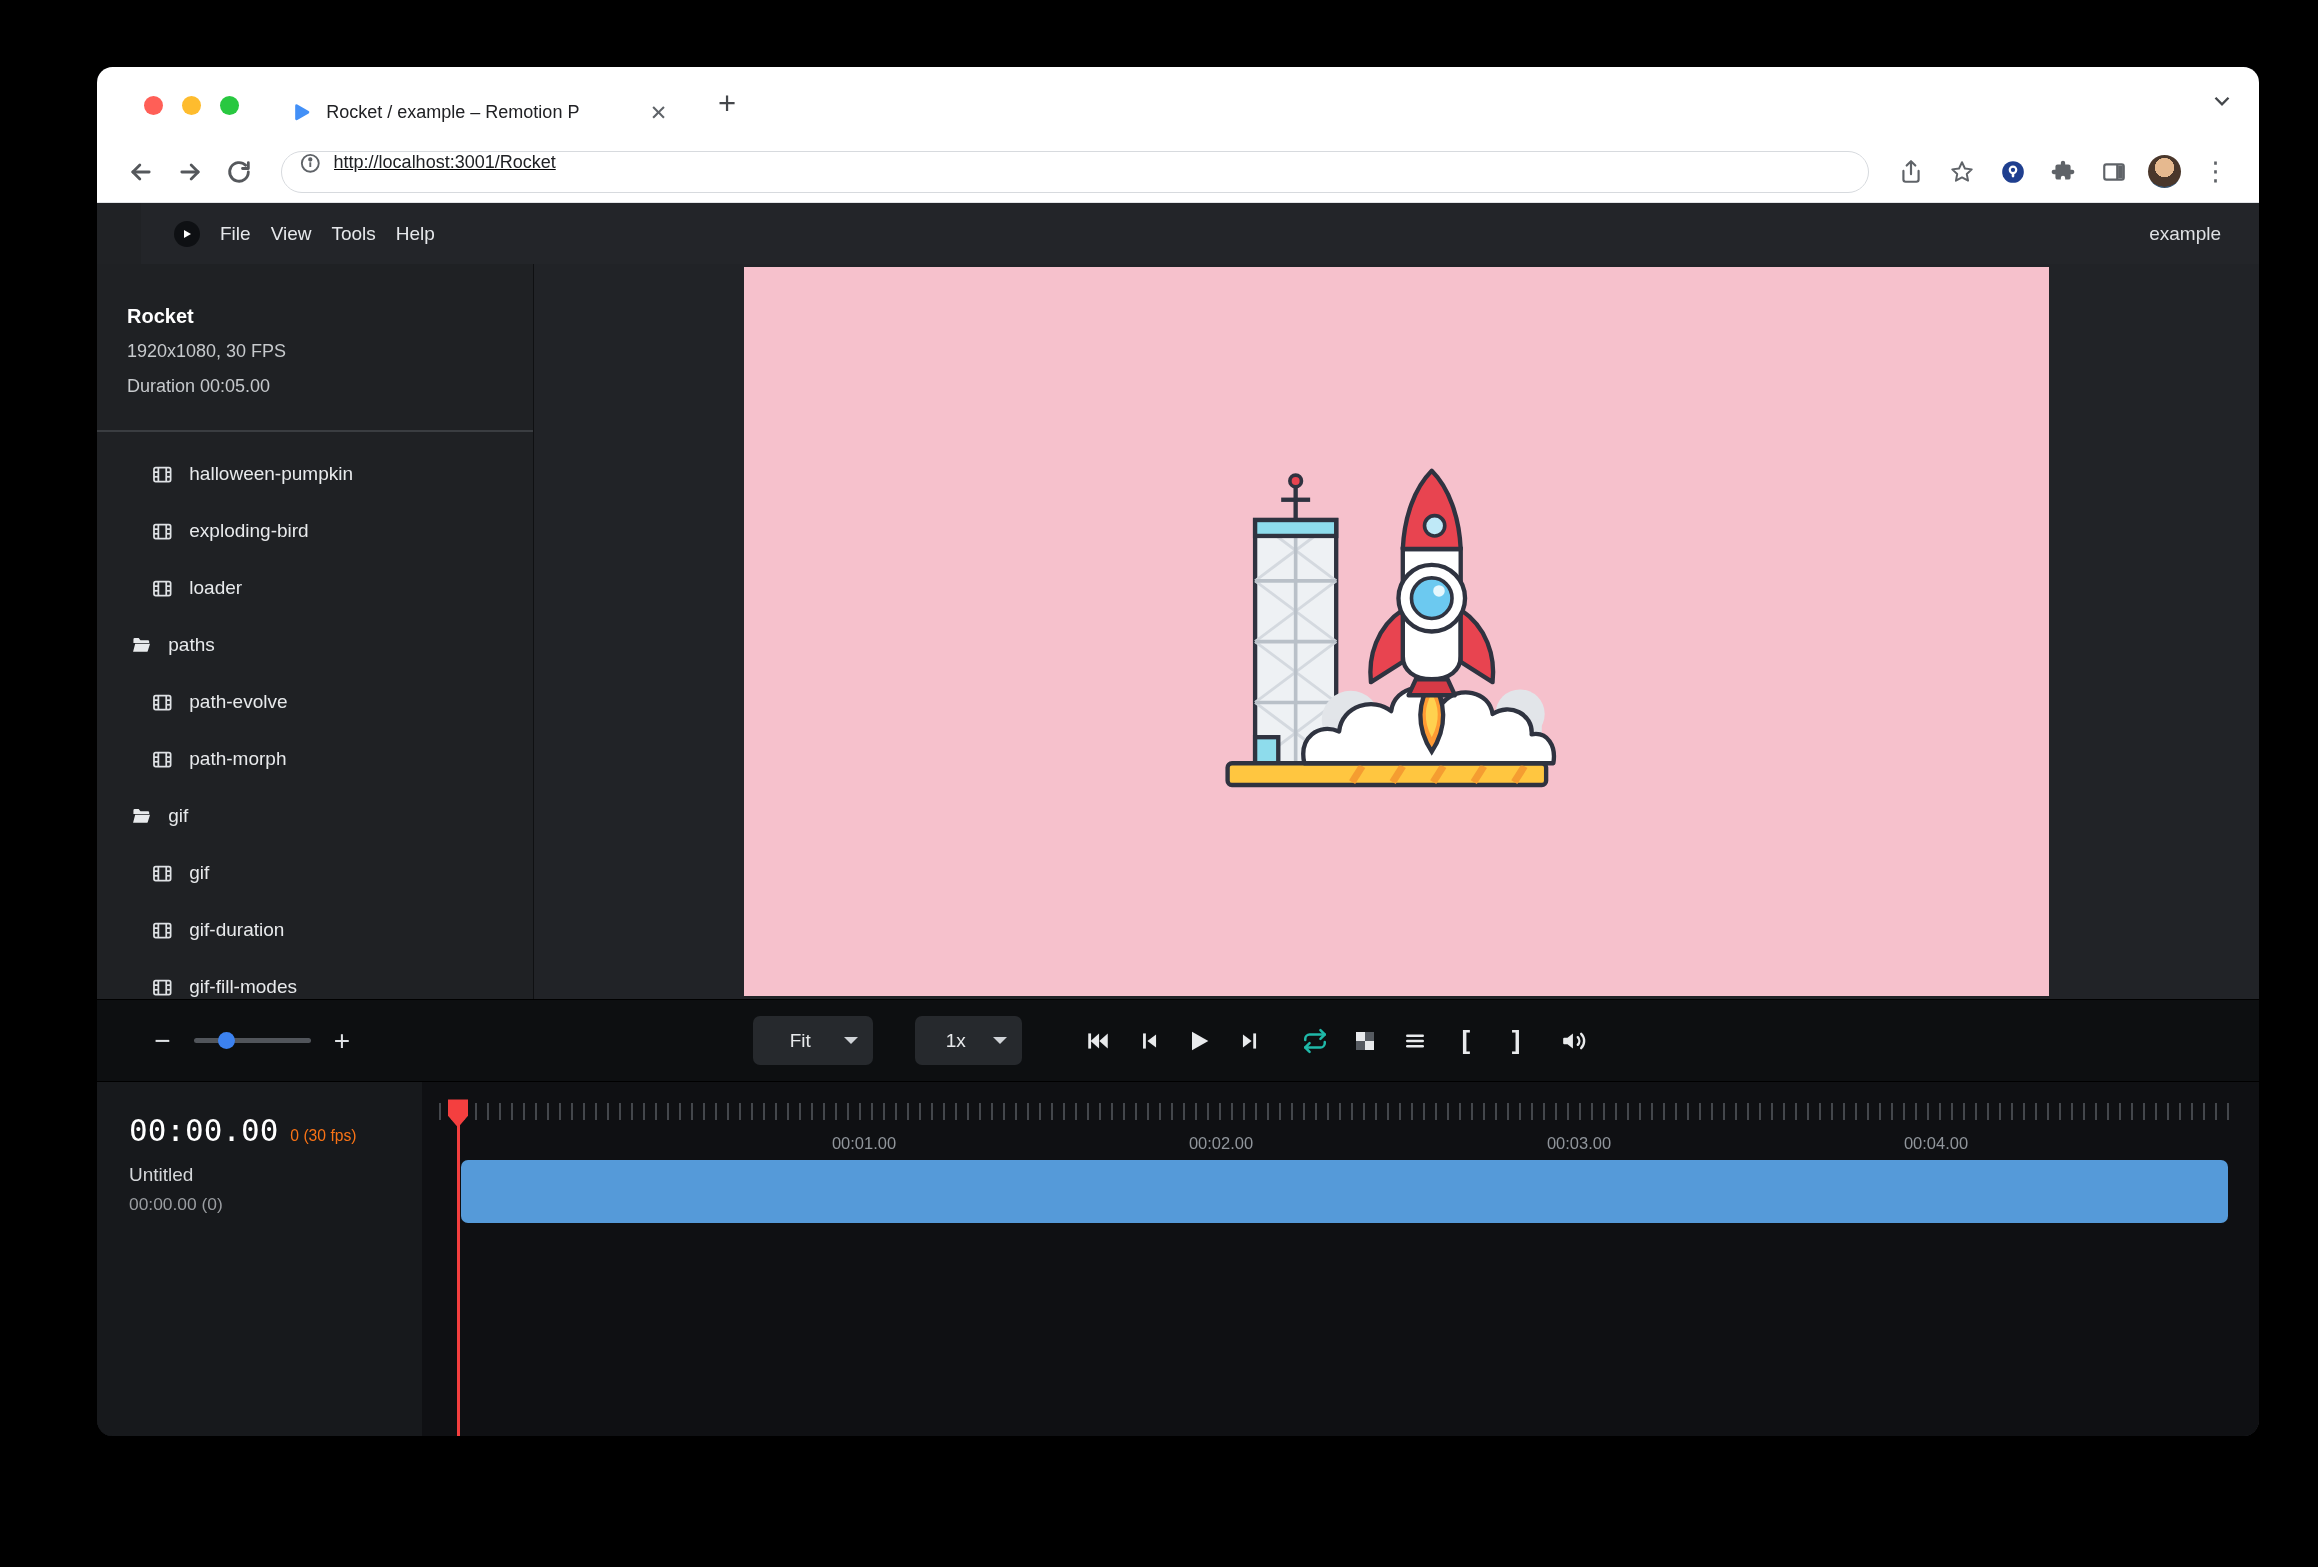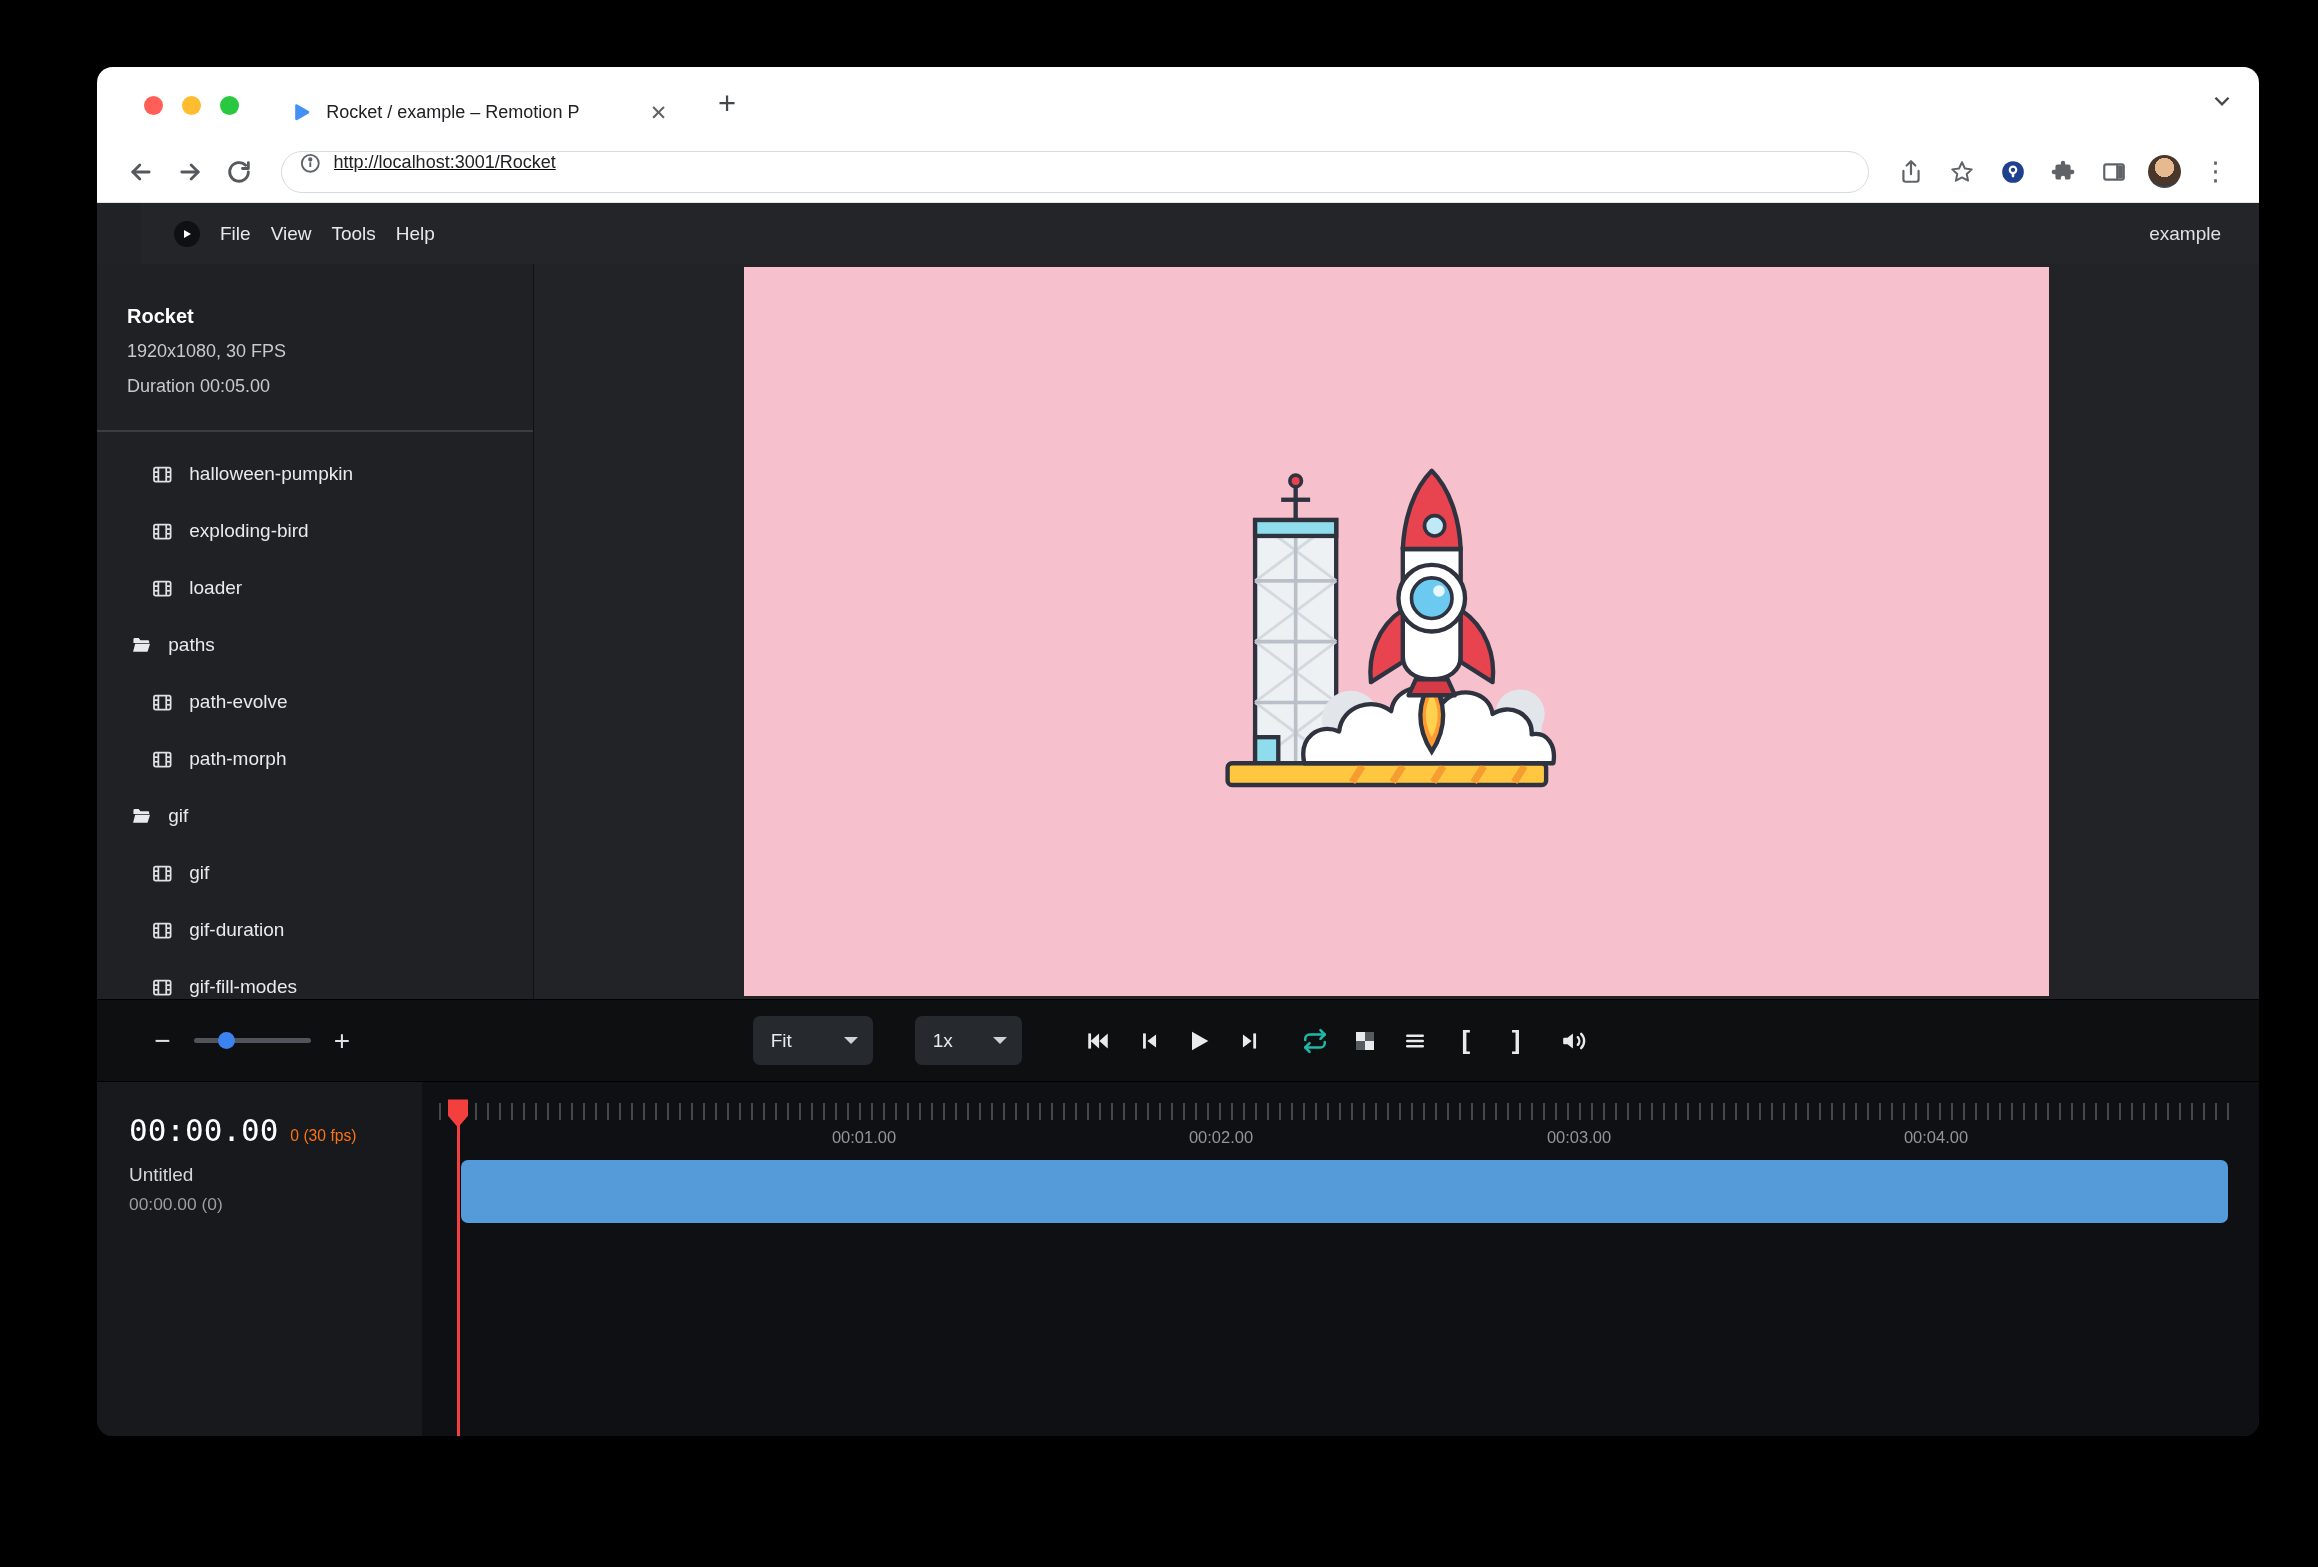--- a/index.html
+++ b/index.html
@@ -64,21 +64,21 @@
   .canvas { width:1305px; height:729px; background:#f6c1cc; display:flex; align-items:center; justify-content:center; }
 
   
   .controls { height:82px; flex:none; background:#0d0f11; display:flex; align-items:center;
               padding-left:50px; border-top:0.9px solid #000; }
   .zoom-btn { width:31px; text-align:center; font-size:28px; color:#dfe2e5; cursor:pointer; }
   .slider-wrap { width:117px; height:21px; margin:0 15.7px; position:relative; cursor:pointer; }
   .slider-track { position:absolute; top:7.8px; left:0; right:0; height:5.2px; border-radius:2.6px; background:#51555b; }
   .slider-thumb { position:absolute; left:24px; top:1.7px; width:17.4px; height:17.4px; border-radius:50%; background:#3c82f0; }
   .select { height:49px; background:#26292d; border-radius:7px; display:flex; align-items:center;
-            padding:0 15.7px 0 17.4px; color:#e8eaec; font-size:19px; cursor:pointer; }
+            padding:0 15.7px 0 17.4px; color:#e8eaec; font-size:19px; cursor:pointer;text-align:center; }
   .select .lbl { flex:1; }
   .chev { width:0; height:0; border-left:7px solid transparent; border-right:7px solid transparent;
           border-top:7.8px solid #cfd3d7; margin-left:14px; }
   .fit-select { margin-left:396px; width:120px; }
   .speed-select { margin-left:42px; width:107px; }
   .playback { margin-left:56px; display:flex; align-items:center; gap:10.4px; }
   .icon-btn { width:40px; height:40px; display:flex; align-items:center; justify-content:center;
               color:#e8eaec; cursor:pointer; }
   .toggles { margin-left:25px; display:flex; align-items:center; gap:10.4px; }
   .bracket { font-size:26px; font-weight:600; color:#e8eaec; }
@@ -88,21 +88,21 @@
   .timeline { height:355px; flex:none; background:#0f1013; position:relative; border-top:0.9px solid #000; }
   .tl-left { position:absolute; left:0; top:0; bottom:0; width:325px; background:#17191c; padding:30px 0 0 32px; }
   .tl-time-row { display:flex; align-items:baseline; gap:12px; }
   .tl-time { font-family:"DejaVu Sans Mono", monospace; font-size:31px; color:#fff; }
   .tl-frame { font-size:15.7px; color:#f97316; }
   .tl-track-name { margin-top:15.7px; font-size:19px; color:#d4d6d9; }
   .tl-track-time { margin-top:8.7px; font-size:17.4px; color:#9a9da1; }
   .tl-area { position:absolute; left:325px; right:0; top:0; bottom:0; }
   .ruler-ticks { position:absolute; left:17.4px; right:28px; top:21px; height:17.4px; cursor:pointer;
     background:repeating-linear-gradient(to right, #44474c 0, #44474c 1.7px, transparent 1.7px, transparent 12px); }
-  .ruler-label { position:absolute; top:46px; transform:translateX(-50%); font-size:16.5px; color:#90959b; }
+  .ruler-label { position:absolute; top:52px; transform:translateX(-50%); font-size:16.5px; color:#90959b; }
   .playhead-line { position:absolute; left:35px; top:22.6px; bottom:0; width:2.6px; background:#f43f3f; z-index:3; cursor:ew-resize; }
   .playhead-cap { position:absolute; left:26px; top:17.4px; width:20px; height:28px; background:#f43f3f; z-index:3;
     clip-path:polygon(0 0,100% 0,100% 58%,50% 100%,0 58%); cursor:ew-resize; }
   .track-bar { position:absolute; left:39px; top:78px; width:1767px; height:63px; background:#559ad9;
                border-radius:7px; z-index:2; cursor:pointer; }
 </style>
 </head>
 <body>
 
 <div class="window">

